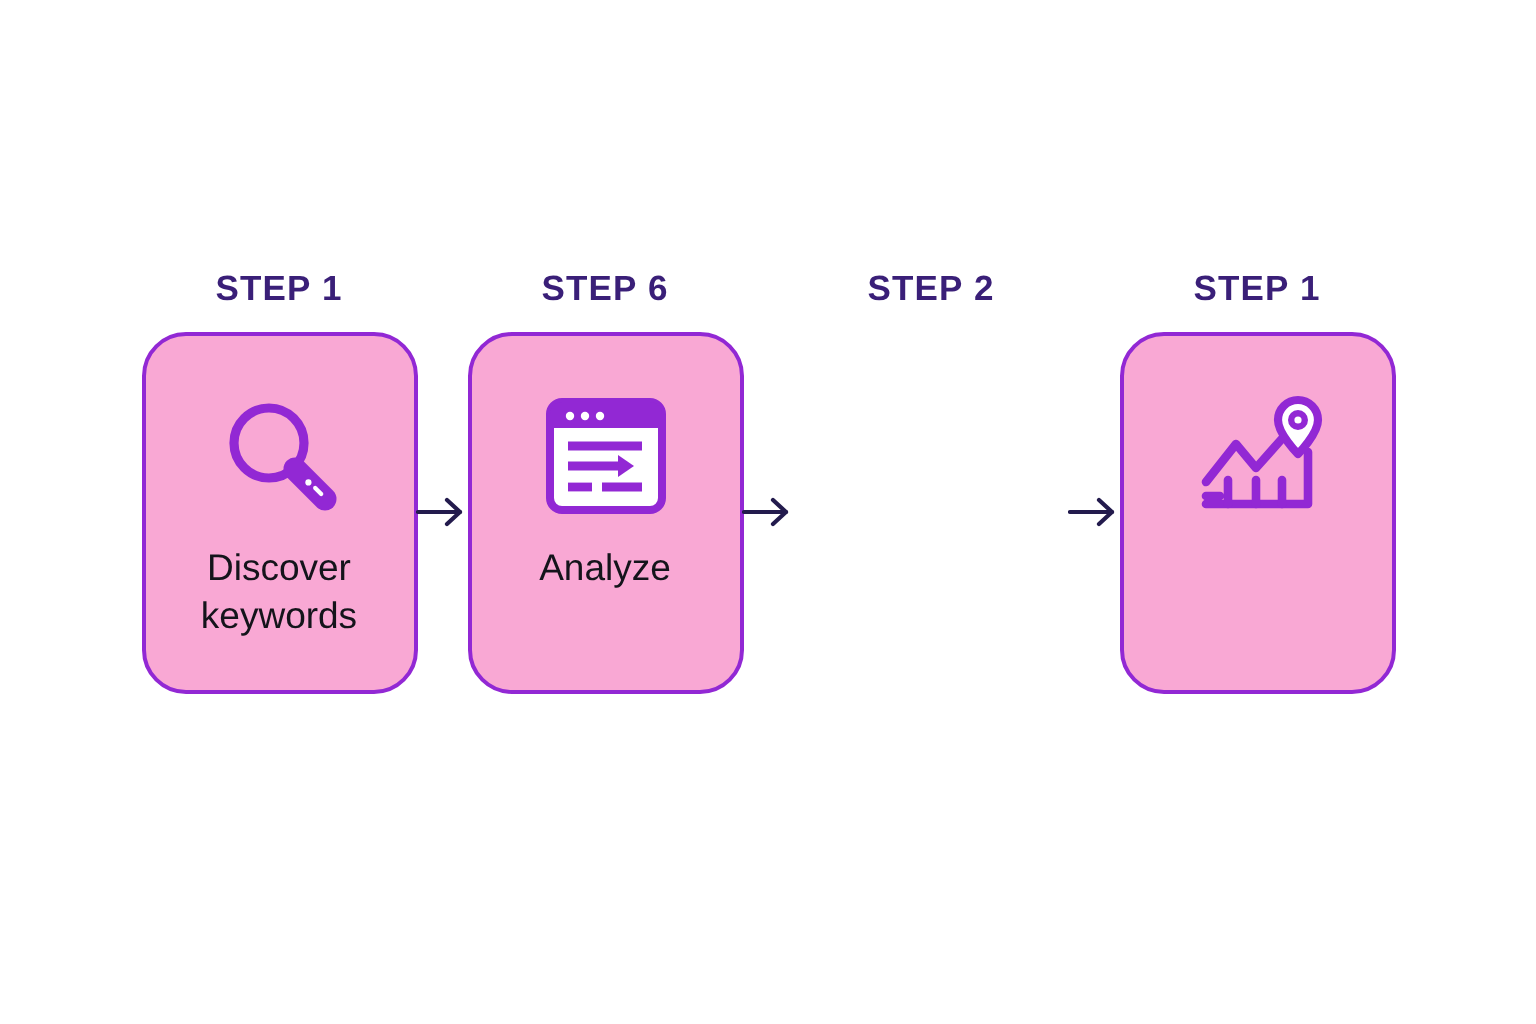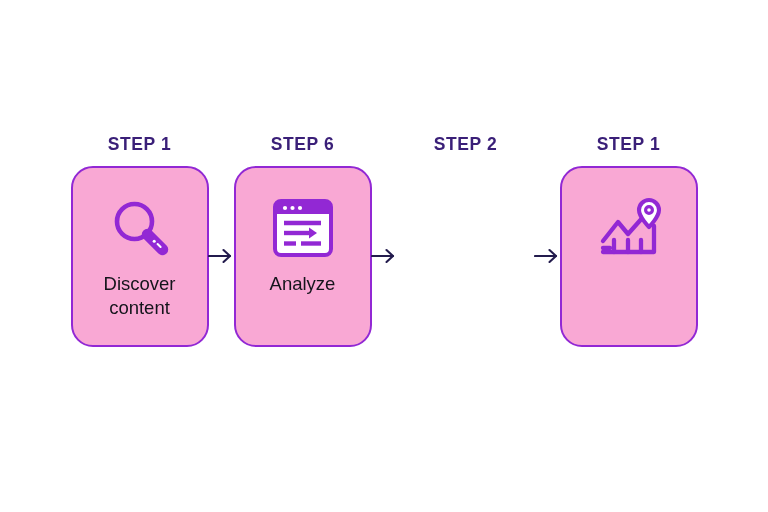--- a/index.html
+++ b/index.html
@@ -118,21 +118,21 @@
         <div class="card-icon">
           <svg width="66" height="66" viewBox="0 0 66 66" fill="none">
             <circle cx="27.5" cy="26.5" r="17.5" stroke="#9228d4" stroke-width="4.6" fill="none"></circle>
             <path d="M40.5 39.5 L55.5 54.5" stroke="#9228d4" stroke-width="11.5" stroke-linecap="round"></path>
             <circle cx="47.2" cy="46.2" r="1.55" fill="#ffffff"></circle>
             <path d="M50.6 49.0 L53.6 52.0" stroke="#ffffff" stroke-width="2.1" stroke-linecap="round"></path>
           </svg>
         </div>
         <div class="card-text">
           <span>Discover</span>
-          <span class="line2">content</span>
+          <span class="line2">keywords</span>
         </div>
       </div>
     </div>
 
     <div class="connector">
       <svg width="27" height="20" viewBox="0 0 27 20" fill="none">
         <path d="M1 10 H22" stroke="#231b4d" stroke-width="2.1" stroke-linecap="round"></path>
         <path d="M15.5 4 L22 10 L15.5 16" stroke="#231b4d" stroke-width="2.1" stroke-linecap="round" stroke-linejoin="round" fill="none"></path>
       </svg>
     </div>

